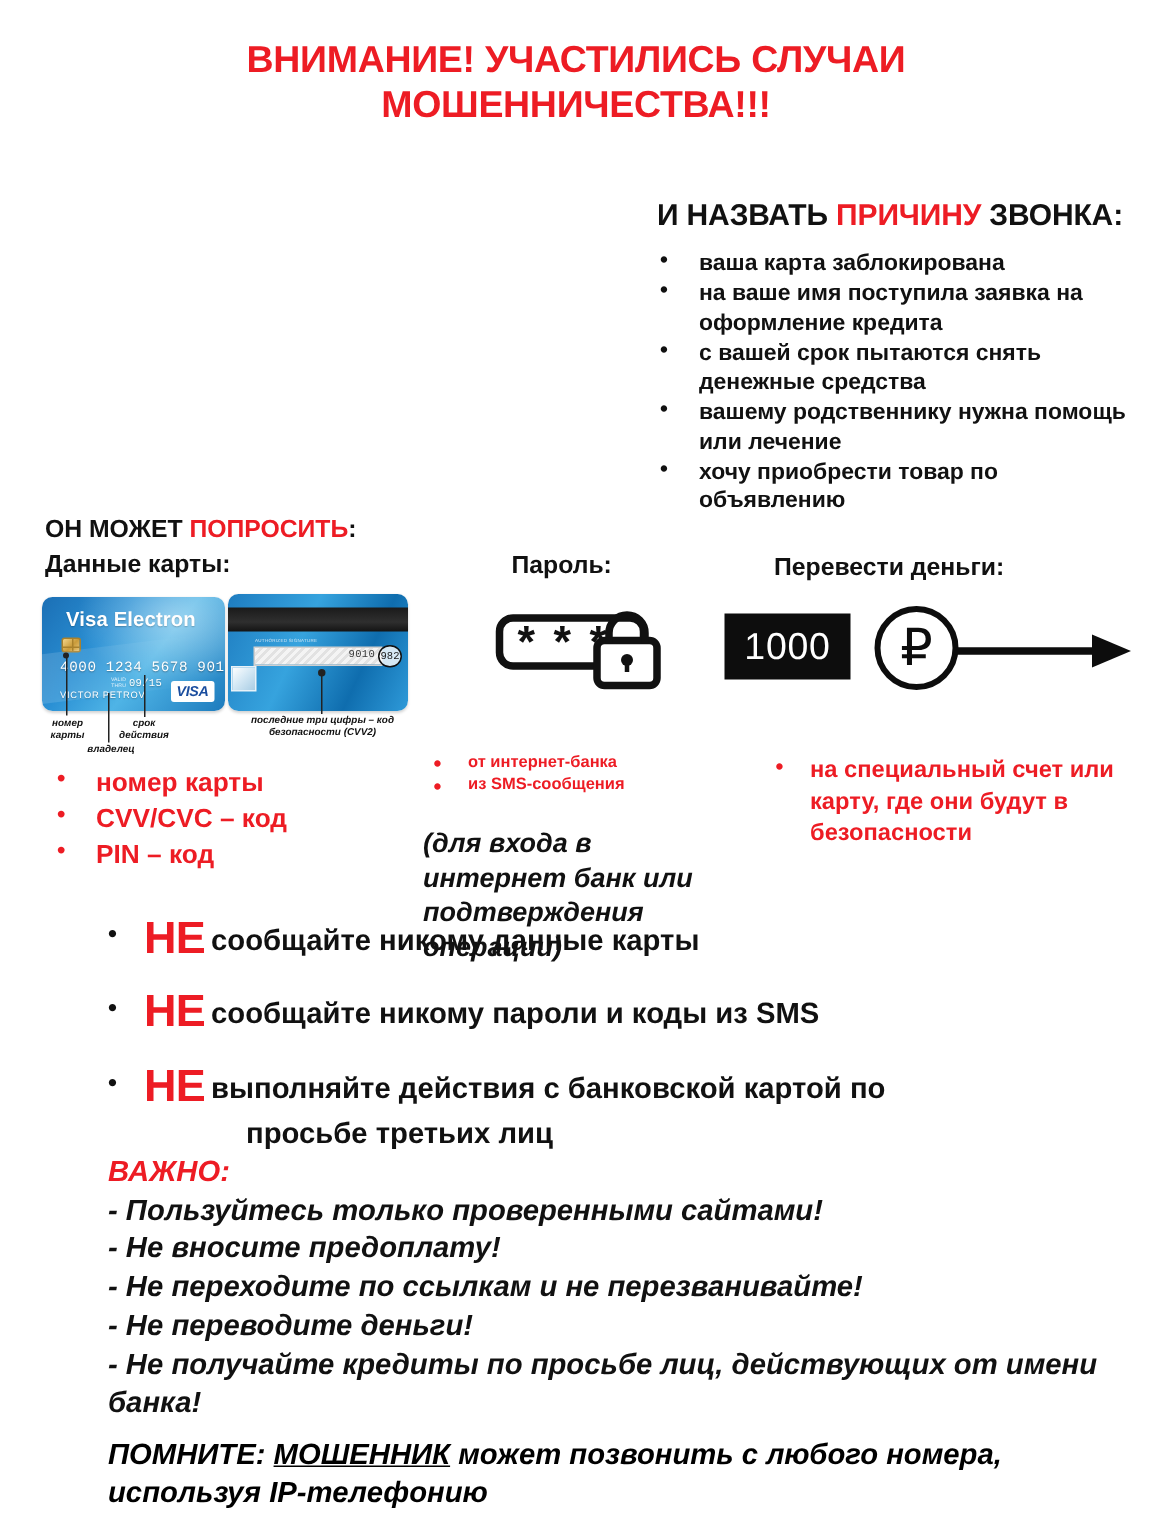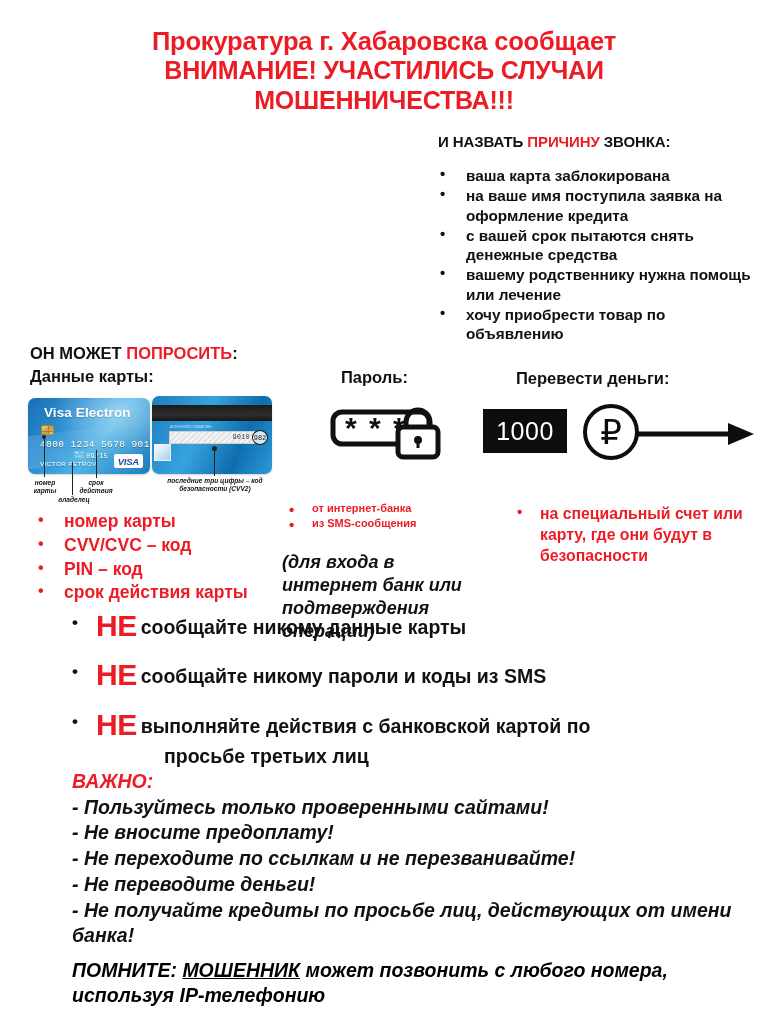--- a/index.html
+++ b/index.html
@@ -25,21 +25,21 @@
     font-weight: bold;
     line-height: 1.18;
   }
   .header .h-line1 { font-size: 25.5px; letter-spacing: -0.2px; }
   .header .h-line2 { font-size: 25px; letter-spacing: -0.2px; }
   .header .h-line3 { font-size: 25px; letter-spacing: -0.2px; }
 
   
   .reason-head {
     position: absolute; left: 438px; top: 133px;
-    font-size: 15px; font-weight: bold; color: #111;
+    font-size: 20px; font-weight: bold; color: #111;
     letter-spacing: -0.1px;
   }
   .reason-head .hl { color: #ED1C24; }
 
   .reason-list {
     position: absolute; left: 432px; top: 166px; width: 320px;
     margin: 0; padding: 0; list-style: none;
     font-size: 15.3px; font-weight: bold; color: #111;
     line-height: 1.26;
   }
@@ -284,21 +284,20 @@
     font-size: 19.5px; color: #000000; line-height: 1.3;
   }
   .remember u { text-decoration: underline; }
 </style>
 </head>
 <body>
 
 <div class="poster">
 
   <div class="header">
-    <div class="h-line1">Прокуратура г. Хабаровска сообщает</div>
     <div class="h-line2">ВНИМАНИЕ! УЧАСТИЛИСЬ СЛУЧАИ</div>
     <div class="h-line3">МОШЕННИЧЕСТВА!!!</div>
   </div>
 
   <div class="reason-head">
     <span>И НАЗВАТЬ </span><span class="hl">ПРИЧИНУ</span><span> ЗВОНКА:</span>
   </div>
   <ul class="reason-list">
     <li>ваша карта заблокирована</li>
     <li>на ваше имя поступила заявка на оформление кредита</li>
@@ -343,21 +342,20 @@
 
   <div class="cap cap-number">номер карты</div>
   <div class="cap cap-valid">срок действия</div>
   <div class="cap cap-holder">владелец</div>
   <div class="cap cap-cvv">последние три цифры – код безопасности (CVV2)</div>
 
   <ul class="red-list-left">
     <li>номер карты</li>
     <li>CVV/CVC – код</li>
     <li>PIN – код</li>
-    <li>срок действия карты</li>
   </ul>
 
   <div class="pwd-head">Пароль:</div>
   <div class="pwd-icon">
     <svg width="120" height="56" viewBox="0 0 120 56" aria-hidden="true">
       <rect x="3" y="7" width="96" height="32" rx="9" ry="9" fill="#ffffff" stroke="#111111" stroke-width="5"></rect>
       <text x="15" y="33" font-family="'Liberation Sans', sans-serif" font-size="30" font-weight="bold" fill="#111111" letter-spacing="2">* * *</text>
       <rect x="68" y="22" width="40" height="30" rx="5" ry="5" fill="#ffffff" stroke="#111111" stroke-width="5"></rect>
       <path d="M76 24 v-7 a12 12 0 0 1 24 0 v7" fill="none" stroke="#111111" stroke-width="5"></path>
       <circle cx="88" cy="35" r="4" fill="#111111"></circle>

